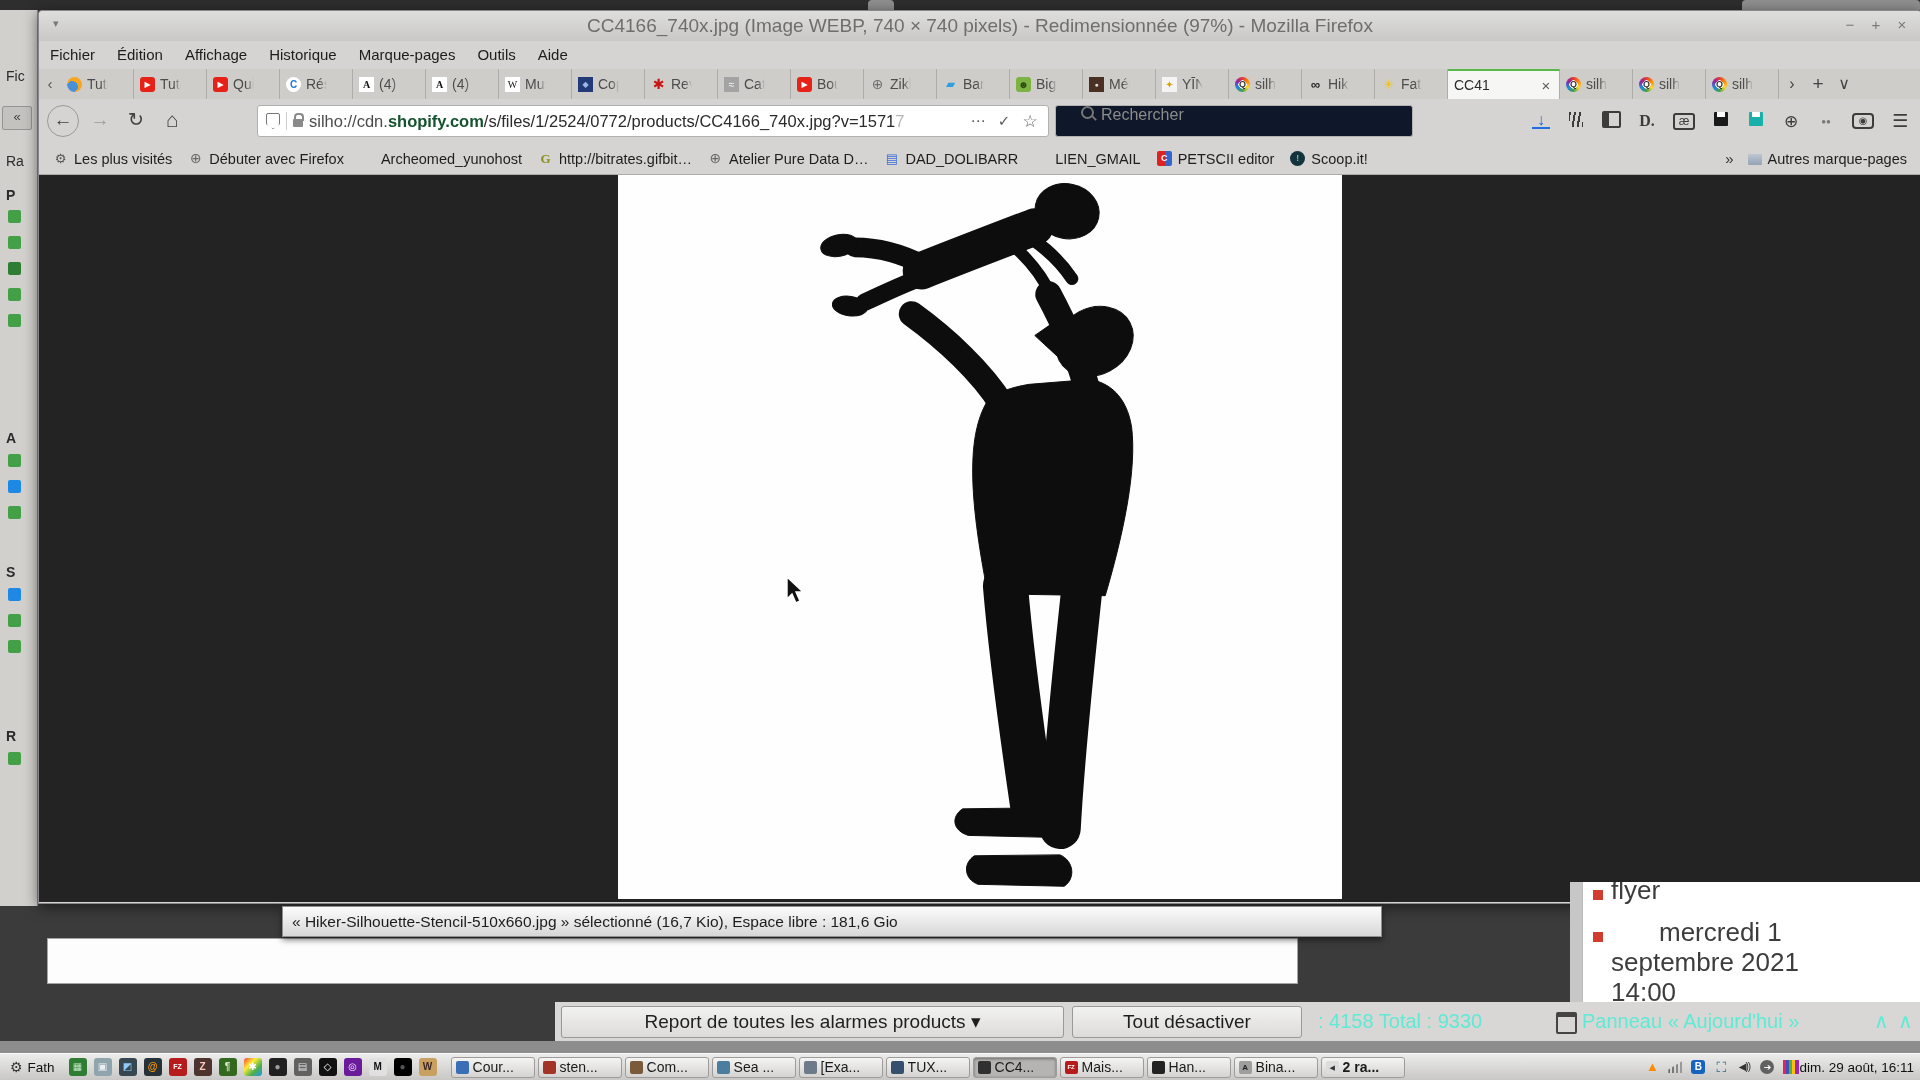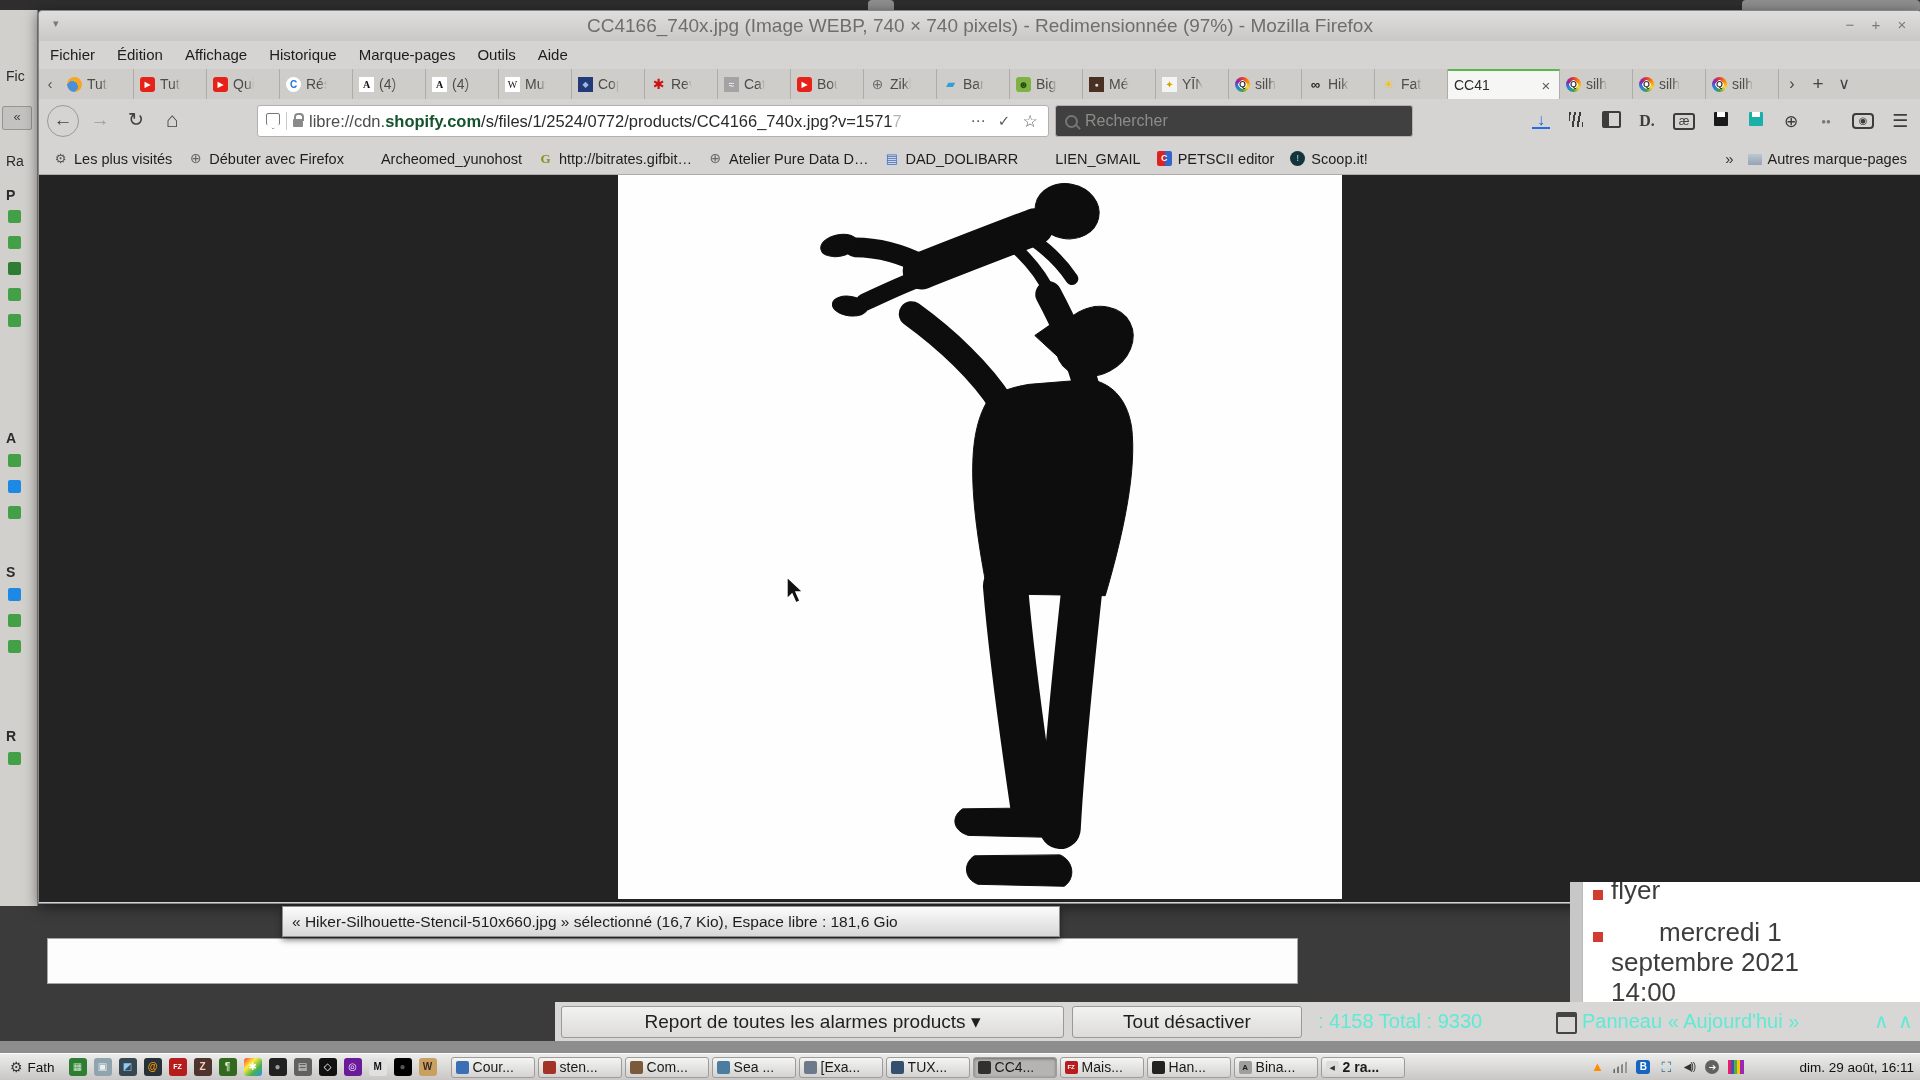--- a/index.html
+++ b/index.html
@@ -47,22 +47,22 @@
           display:flex;align-items:center;padding:0 8px;box-sizing:border-box;gap:6px;}
   .shield{width:12px;height:14px;border:1.5px solid #777;border-radius:2px 2px 6px 6px;clip-path:polygon(0 0,100% 0,100% 70%,50% 100%,0 70%);flex:0 0 auto;}
   .urldiv{width:1px;height:18px;background:#ccc;flex:0 0 auto;}
   .lock{width:10px;height:8px;background:#8a8a8a;border-radius:1px;position:relative;margin-top:4px;flex:0 0 auto;}
   .lock:before{content:"";position:absolute;left:1px;top:-6px;width:6px;height:6px;border:2px solid #8a8a8a;border-bottom:none;border-radius:4px 4px 0 0;}
   .url-text{font-size:16.5px;color:#2b2b2b;white-space:nowrap;overflow:hidden;flex:1 1 auto;}
   .url-text .pre{color:#4c4c4c;}
   .url-text .host{color:#14532d;font-weight:700;}
   .url-text .fade{opacity:.35;}
   .url-ico{flex:0 0 auto;color:#5c5c5c;font-size:15px;width:20px;text-align:center;}
-  .searchbar{flex:0 0 auto;width:358px;height:32px;background:#404040;border:1px solid #b3b1af;border-radius:3px;
-             display:flex;align-items:center;gap:7px;padding:0 9px;box-sizing:border-box;}
+  .searchbar{flex:0 0 auto;width:358px;height:32px;background:#0f172a;border:1px solid #b3b1af;border-radius:3px;
+             display:flex;align-items:flex-start;gap:7px;padding:0 25px;box-sizing:border-box;}
   .mag{width:9px;height:9px;border:2px solid #767674;border-radius:50%;position:relative;flex:0 0 auto;}
   .mag:after{content:"";position:absolute;left:8px;top:9px;width:6px;height:2px;background:#767674;transform:rotate(45deg);}
   .search-ph{font-size:16px;color:#8c8c8a;}
   .navicons{display:flex;align-items:center;gap:17px;margin-left:auto;padding-right:4px;}
   .nico{font-size:16px;color:#3c3c3c;text-align:center;min-width:18px;position:relative;}
   .nico.dl{color:#1f6fe0;border-bottom:2px solid #1f6fe0;line-height:14px;}
   .books{display:inline-block;width:14px;height:15px;background:repeating-linear-gradient(100deg,#3c3c3c 0 2px,transparent 2px 5px);}
   .panel-ico{display:inline-block;width:15px;height:13px;border:2px solid #3c3c3c;border-radius:2px;position:relative;}
   .panel-ico:before{content:"";position:absolute;left:0;top:0;bottom:0;width:5px;background:#3c3c3c;}
   .floppy{display:inline-block;width:14px;height:14px;background:#1a1a1a;border-radius:1px;position:relative;}
@@ -74,21 +74,21 @@
   .bm{display:flex;align-items:center;gap:6px;padding:0 8px;flex:0 0 auto;}
   .bm-ico{width:15px;height:15px;font-size:11px;line-height:15px;text-align:center;overflow:hidden;flex:0 0 auto;}
   .bm-ico.folder{width:14px;height:11px;background:linear-gradient(#bcc6d2,#95a3b4);border-radius:1px;position:relative;margin-top:2px;}
   .bm-ico.folder:before{content:"";position:absolute;left:0;top:-3px;width:6px;height:3px;background:#95a3b4;border-radius:1px 1px 0 0;}
   .bm-label{font-size:14.5px;color:#1e1e1e;white-space:nowrap;}
   .bm-sep{margin-left:auto;color:#333;font-size:15px;padding:0 6px;}
   
   .content{left:0;top:164px;width:100%;height:727px;background:#232323;overflow:hidden;}
   .photo{left:579px;top:0;width:724px;height:724px;background:#fefefe;}
   
-  .status-pop{left:282px;top:906px;width:778px;height:31px;background:linear-gradient(#fcfcfc,#d7d7d7);
+  .status-pop{left:282px;top:906px;width:1100px;height:31px;background:linear-gradient(#fcfcfc,#d7d7d7);
               border:1px solid #8f8f8f;box-shadow:0 3px 6px rgba(0,0,0,.5);box-sizing:border-box;}
   .status-txt{font-size:15.5px;color:#1c1c1c;line-height:29px;padding-left:9px;white-space:nowrap;}
   
   .cal-panel{left:1582px;top:882px;width:338px;height:120px;background:#ffffff;border-left:1px solid #bbb;overflow:hidden;}
   .cal-scroll{left:1570px;top:882px;width:12px;height:120px;background:#c7c7c7;}
   .cal-bullet{width:10px;height:10px;background:#d23b2f;}
   .cal-line{font-size:26px;color:#3d3d3d;line-height:29px;white-space:nowrap;}
   
   .alarm-strip{left:555px;top:1002px;width:1365px;height:39px;background:#d8d7d5;}
   .alarm-under{left:0;top:1041px;width:1920px;height:12px;background:#8d8d8d;}
@@ -109,21 +109,21 @@
           display:flex;align-items:center;gap:4px;padding:0 4px;box-sizing:border-box;overflow:hidden;}
   .tb-win.active{background:#b5b4b2;box-shadow:inset 0 1px 3px rgba(0,0,0,.4);}
   .tb-win-ico{width:13px;height:13px;border-radius:2px;flex:0 0 auto;font-size:8px;font-weight:bold;text-align:center;line-height:13px;color:#fff;overflow:hidden;}
   .tb-win-label{font-size:14px;color:#1a1a1a;white-space:nowrap;overflow:hidden;}
   .tb-win.bold .tb-win-label{font-weight:bold;}
   .tb-tray{display:flex;align-items:center;gap:9px;margin-left:auto;flex:0 0 auto;}
   .tray-i{font-size:13px;line-height:18px;text-align:center;min-width:14px;}
   .bars{display:inline-block;width:14px;height:12px;background:linear-gradient(90deg,#666 0 2px,transparent 2px 4px,#777 4px 6px,transparent 6px 8px,#888 8px 10px,transparent 10px 12px,#999 12px 14px);clip-path:polygon(0 70%,100% 0,100% 100%,0 100%);}
   .bt{display:inline-block;width:14px;height:14px;border-radius:3px;background:#1565c0;color:#fff;font-size:10px;font-weight:bold;line-height:14px;text-align:center;}
   .eq{display:inline-block;width:16px;height:14px;background:#111 linear-gradient(90deg,#e91e63 0 3px,#3f51b5 3px 6px,#4caf50 6px 9px,#ffc107 9px 12px,#9c27b0 12px 16px);}
-  .tb-clock{font-size:13.5px;color:#111;white-space:nowrap;padding:0 2px 0 8px;flex:0 0 auto;margin-left:47px;}
+  .tb-clock{font-size:13.5px;color:#111;white-space:nowrap;padding:0 2px 0 0;flex:0 0 auto;}
   
   .cursor{left:786px;top:576px;width:22px;height:30px;}
 </style>
 </head>
 <body>
 
 <div class="abs top-strip">
   <div class="abs bg-tab" style="left:868px;width:26px;"></div>
   <div class="abs bg-tab" style="left:1742px;width:178px;"></div>
 </div>
@@ -316,21 +316,21 @@
   <div class="abs navbar">
     <span class="nav-btn circled">←</span>
     <span class="nav-btn dim">→</span>
     <span class="nav-btn">↻</span>
     <span class="nav-btn" style="font-size:21px;">⌂</span>
     <span style="width:58px;flex:0 0 auto;"></span>
     <div class="urlbar">
       <span class="shield"></span>
       <span class="urldiv"></span>
       <span class="lock"></span>
-      <span class="url-text"><span class="pre">libre://cdn.</span><span class="host">shopify.com</span><span>/s/files/1/2524/0772/products/CC4166_740x.jpg?v=1571</span><span class="fade">7</span></span>
+      <span class="url-text"><span class="pre">silho://cdn.</span><span class="host">shopify.com</span><span>/s/files/1/2524/0772/products/CC4166_740x.jpg?v=1571</span><span class="fade">7</span></span>
       <span class="url-ico">⋯</span>
       <span class="url-ico">✓</span>
       <span class="url-ico" style="font-size:17px;">☆</span>
     </div>
     <div class="searchbar">
       <span class="mag"></span>
       <span class="search-ph">Rechercher</span>
     </div>
     <div class="navicons">
       <span class="nico dl">↓</span>

